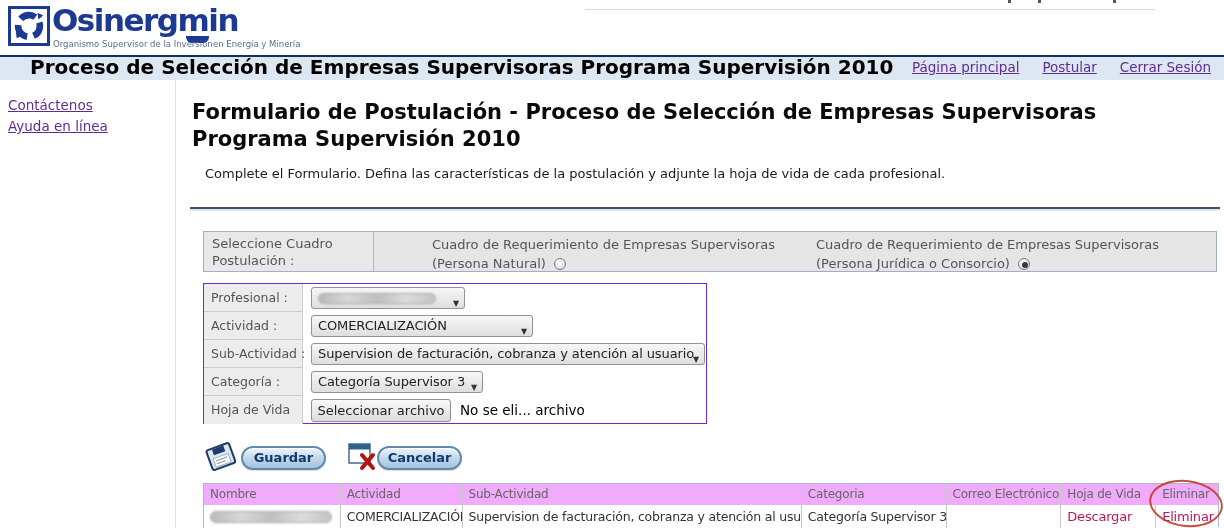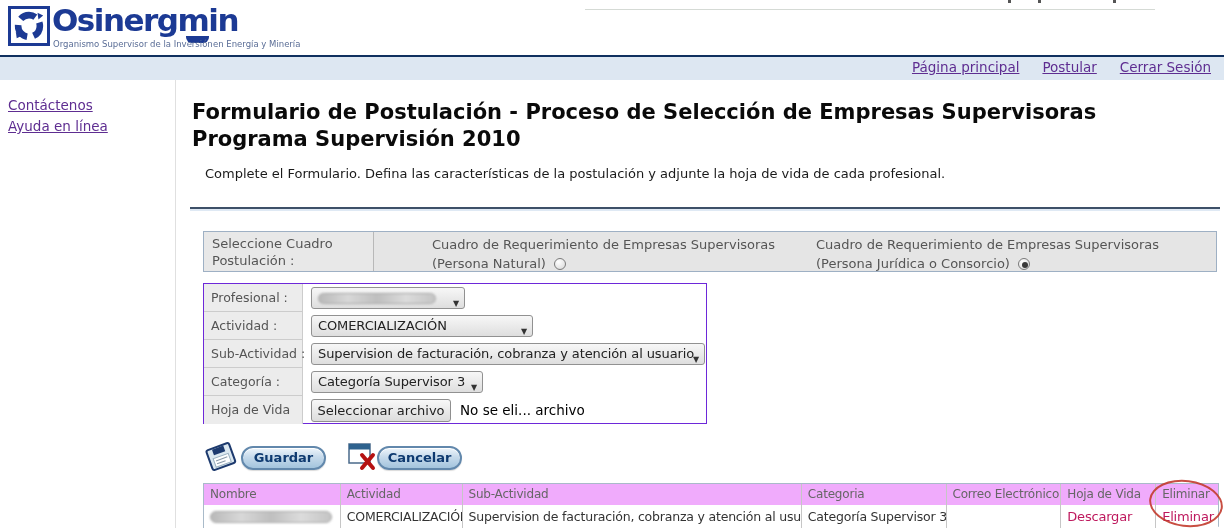--- a/index.html
+++ b/index.html
@@ -103,20 +103,21 @@
       <path d="M27 4 l6 3 -5 4 z" fill="#1c3a94"></path>
       <path d="M4 24 l1 7 6 -3 z" fill="#1c3a94"></path>
     </svg>
   </div>
   <div class="abs logo-name">Osinergmin</div>
   <div class="abs logo-swoosh"></div>
   <div class="abs tagline l">Organismo Supervisor de la Inversión</div>
   <div class="abs tagline r">en Energía y Minería</div>
 
   <div class="abs band"></div>
+  <div class="abs band-title">Proceso de Selección de Empresas Supervisoras Programa Supervisión 2010</div>
   <div class="abs nav">
     <a>Página principal</a>
     <a>Postular</a>
     <a>Cerrar Sesión</a>
   </div>
 
   <a class="abs purple-link side-link-1">Contáctenos</a>
   <a class="abs purple-link side-link-2">Ayuda en línea</a>
   <div class="abs vdivider"></div>
 

